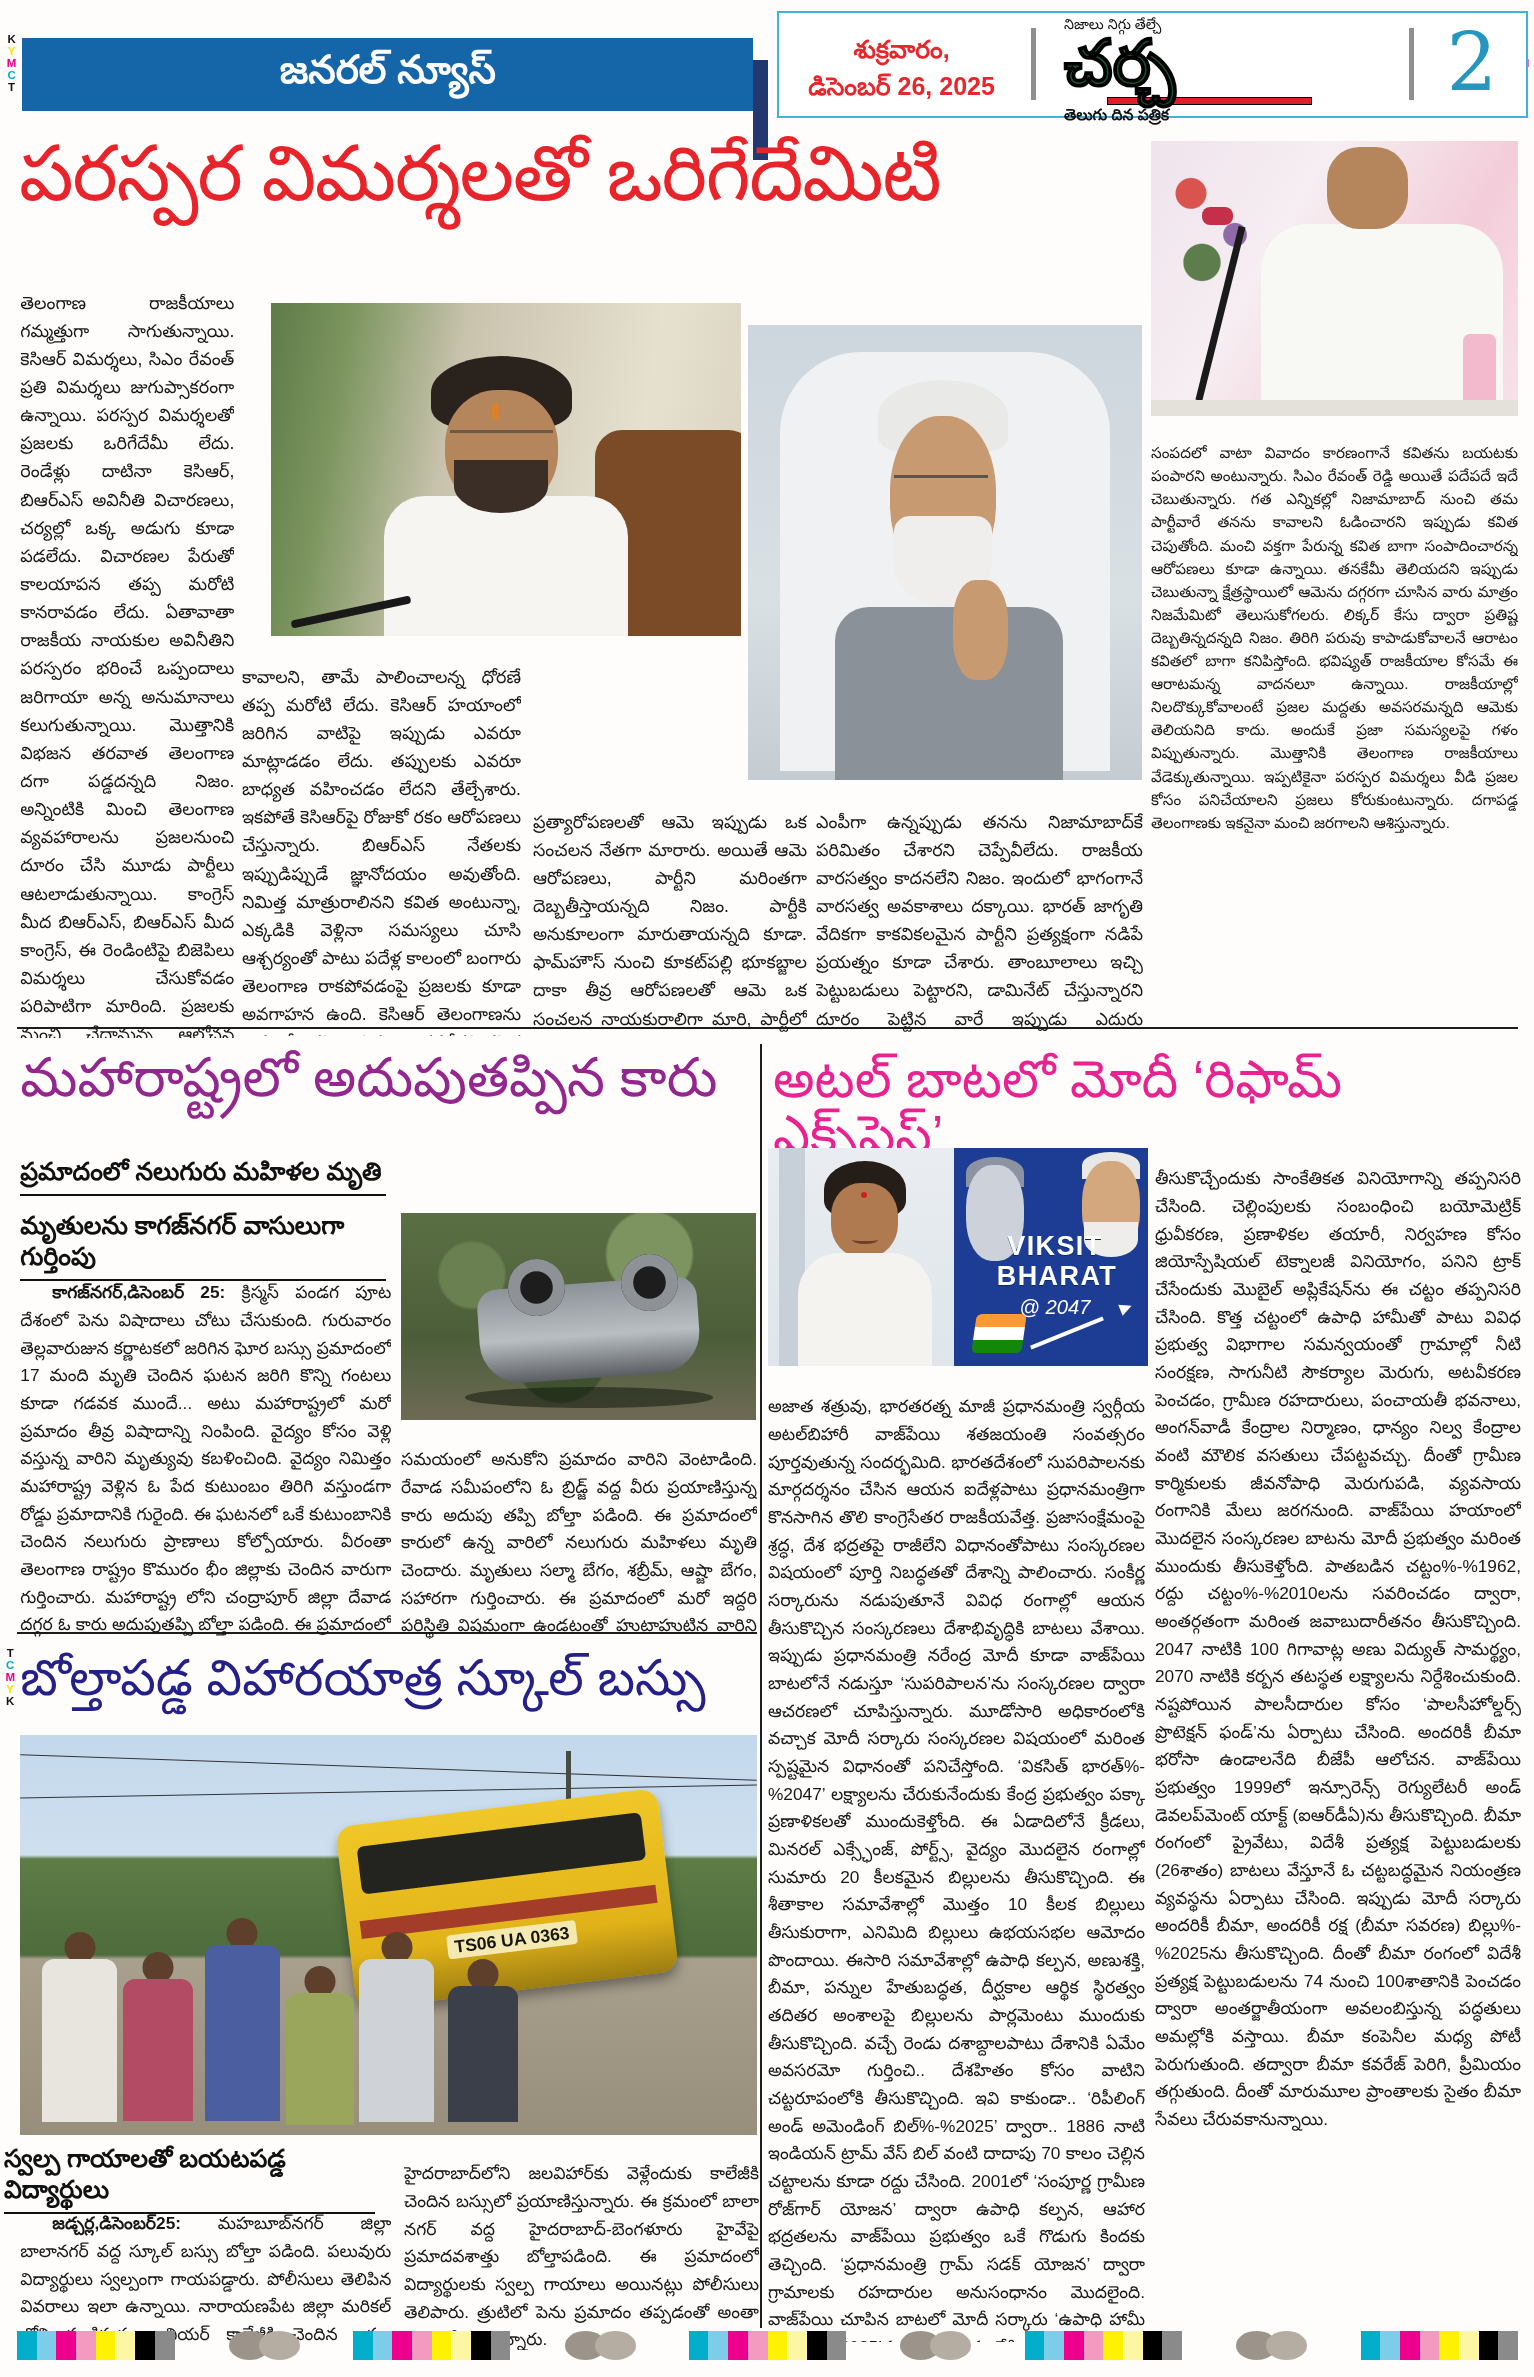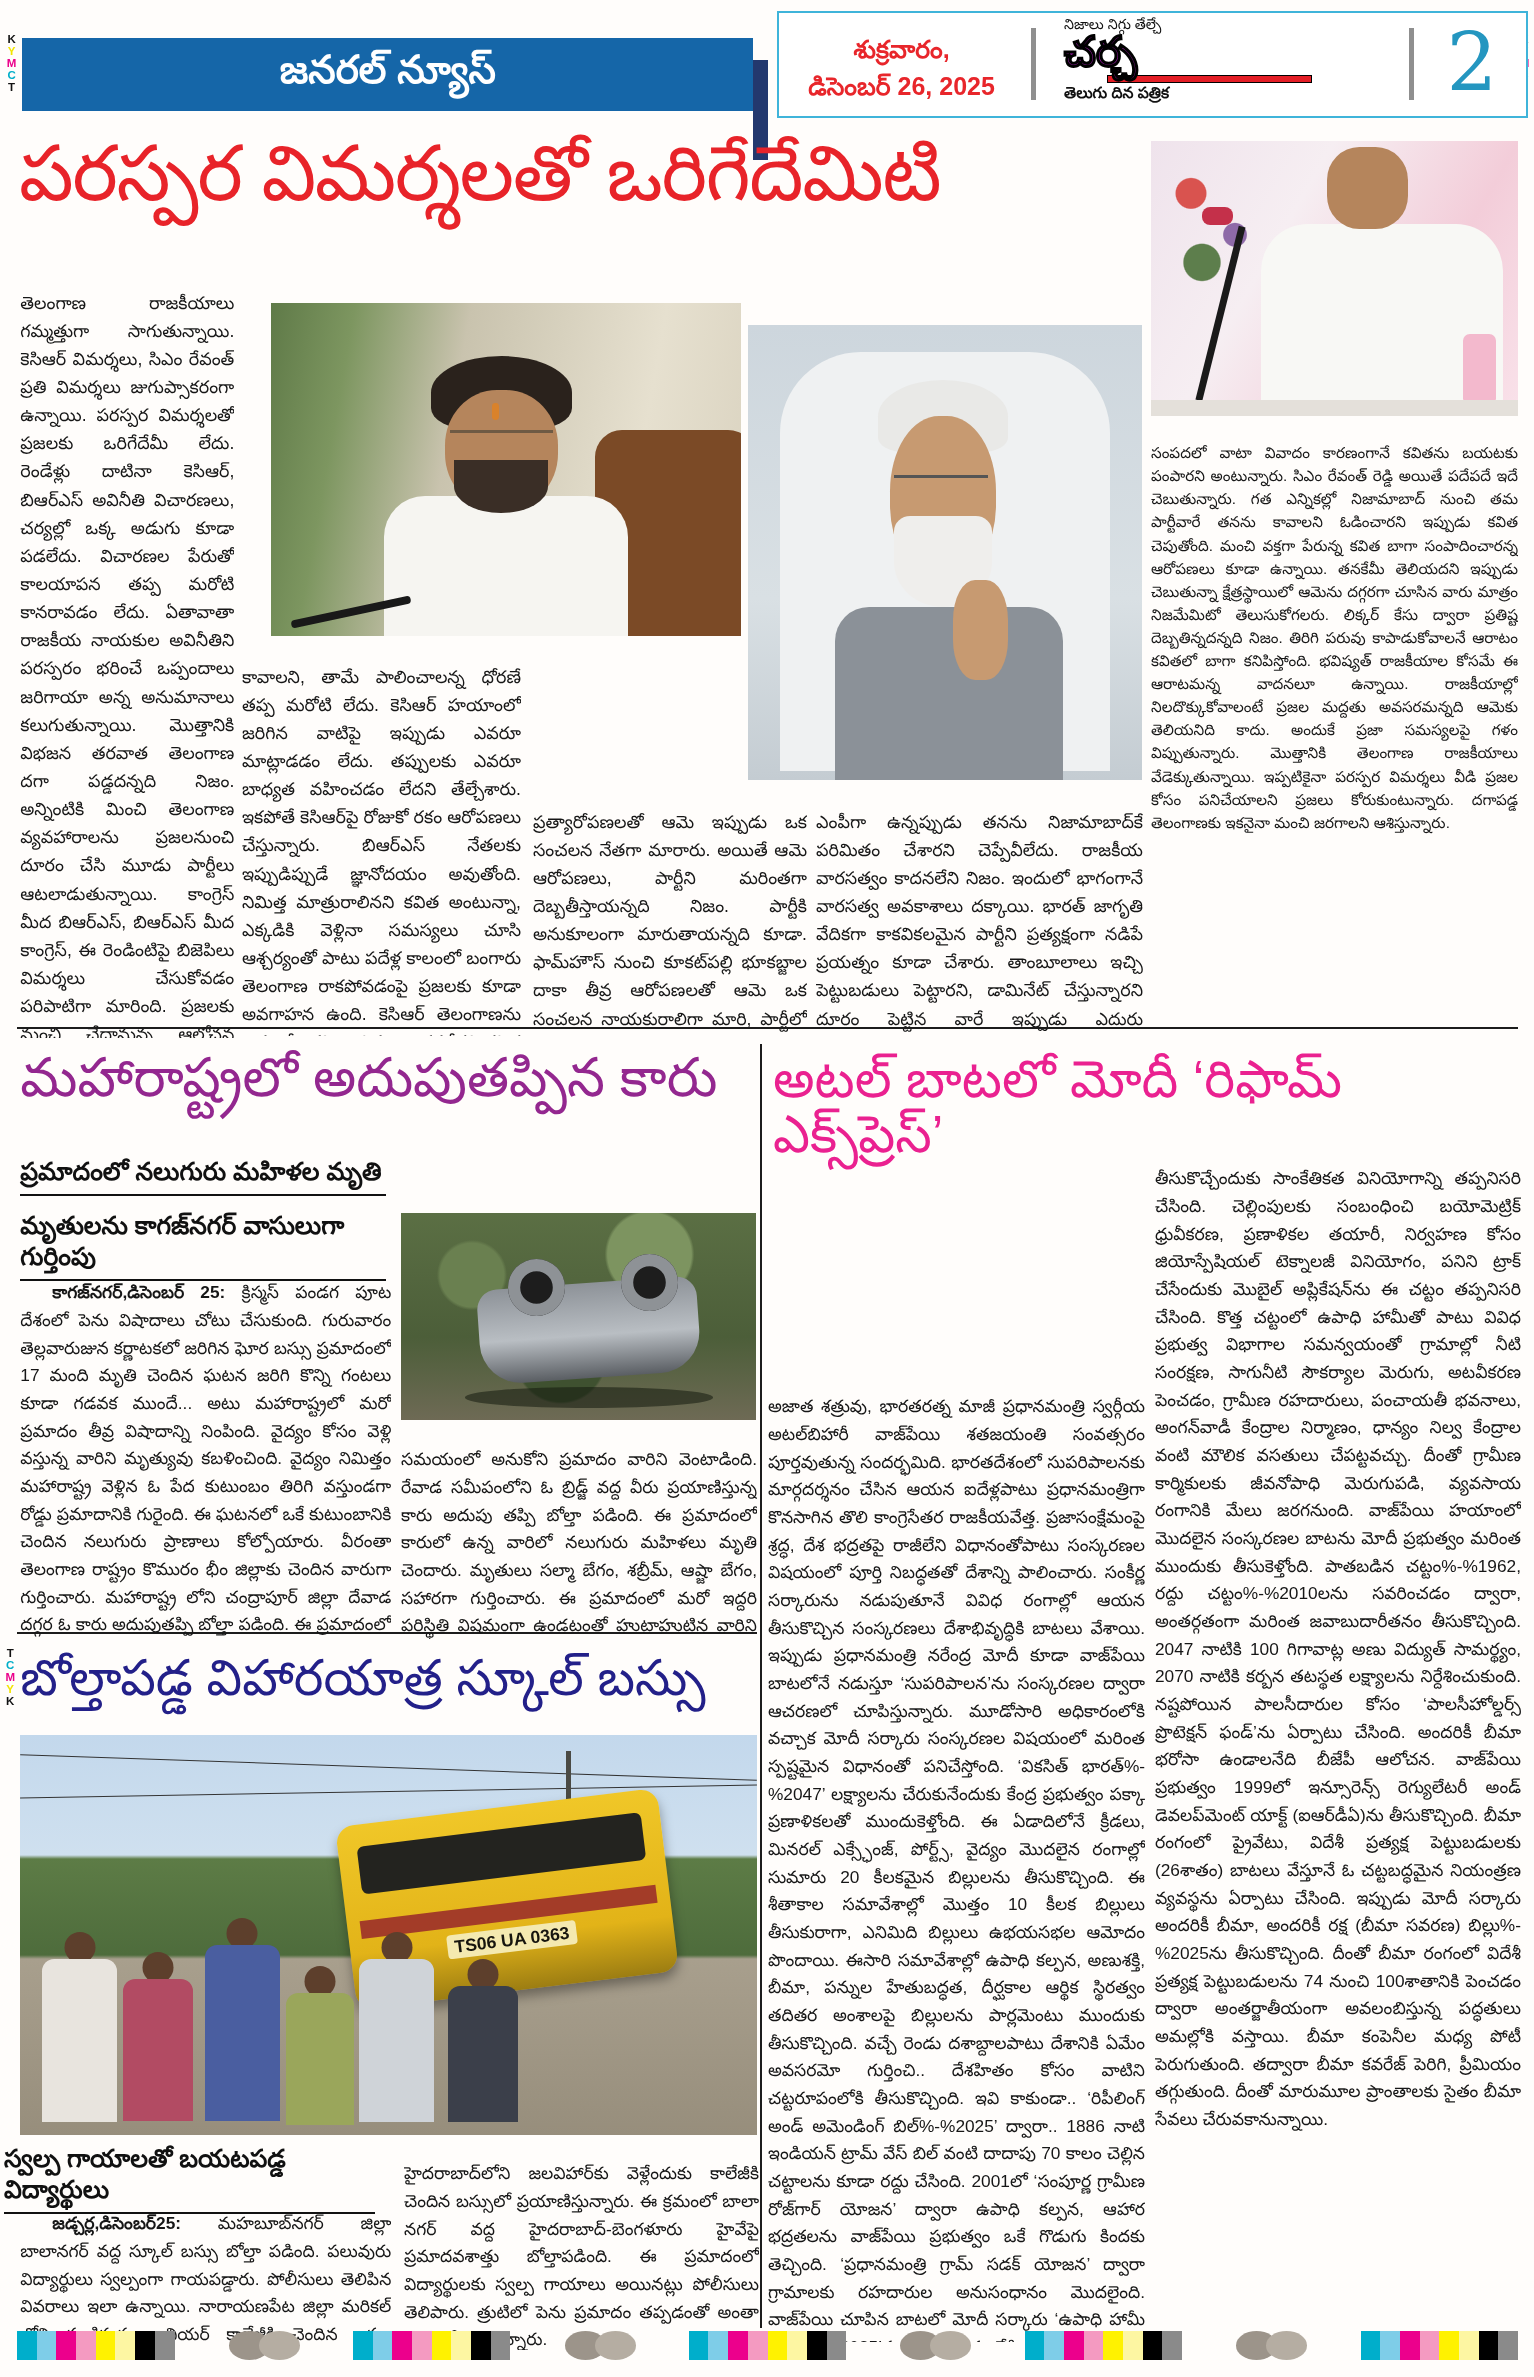--- a/index.html
+++ b/index.html
@@ -13,21 +13,21 @@
   
   #section-band{left:22.4px;top:38px;width:731px;height:73px;background:#1566a8;display:flex;align-items:center;justify-content:center;}
   #section-band .t{color:#fff;font-weight:bold;font-size:39px;}
   #navy-notch{left:753px;top:60px;width:15px;height:100px;background:#23386e;}
   #head-box{left:777px;top:11px;width:747px;height:103px;border:2.7px solid #3fb4da;background:#fff;}
   #head-date{position:absolute;left:17.6px;top:17.6px;width:210px;text-align:center;color:#e8262b;font-weight:bold;font-size:25px;line-height:1.5;}
   .hvbar{position:absolute;top:15px;width:4.7px;height:72px;background:#8f8f8f;}
   #hv1{left:252px;} #hv2{left:630px;}
   #masthead{position:absolute;left:285px;top:1.4px;width:291px;text-align:left;line-height:1;}
   #mh-top{font-size:14.2px;color:#111;margin-top:2.7px;}
-  #mh-logo{font-size:42px;font-weight:bold;color:#a21caf;-webkit-text-stroke:1.7px #000;line-height:1.0;}
+  #mh-logo{font-size:64px;font-weight:bold;color:#14532d;-webkit-text-stroke:1.7px #000;line-height:1.0;}
   #mh-bar{width:203px;height:6.1px;background:#e41e26;border:1.4px solid #000;margin:1.4px auto;}
   #mh-bottom{font-size:15.6px;font-weight:bold;color:#111;margin-top:2px;}
   #page-num{position:absolute;left:642px;top:2.7px;width:102px;text-align:center;font-family:"DejaVu Serif",serif;font-size:80px;color:#2496c0;}
   
   .hl{position:absolute;font-weight:normal;line-height:1.05;}
   #s1-hl{left:19px;top:133px;width:1125px;font-size:77px;color:#e82329;letter-spacing:-1.4px;}
   #s2-hl{left:20.3px;top:1049px;width:736px;font-size:54px;color:#93278f;}
   #s3-hl{left:773px;top:1052px;width:750px;font-size:52px;color:#ea2190;}
   #s4-hl{left:20.3px;top:1652px;width:736px;font-size:50px;color:#232089;}
   
@@ -213,20 +213,43 @@
 
   <div class="photo" id="ph-car" style="left:401px;top:1213px;width:355px;height:207px;">
     <div class="pp" id="car-shadow"></div>
     <div class="pp" id="car-body"></div>
     <div class="pp wheel" id="wh1"></div>
     <div class="pp wheel" id="wh2"></div>
   </div>
   <p class="bodytxt" style="left:401px;top:1429px;width:356px;height:197px;font-size:17.3px;">సమయంలో అనుకోని ప్రమాదం వారిని వెంటాడింది. రేవాడ సమీపంలోని ఓ బ్రిడ్జ్ వద్ద వీరు ప్రయాణిస్తున్న కారు అదుపు తప్పి బోల్తా పడింది. ఈ ప్రమాదంలో కారులో ఉన్న వారిలో నలుగురు మహిళలు మృతి చెందారు. మృతులు సల్మా బేగం, శబ్రీమ్, ఆష్జా బేగం, సహారగా గుర్తించారు. ఈ ప్రమాదంలో మరో ఇద్దరి పరిస్థితి విషమంగా ఉండటంతో హుటాహుటిన వారిని స్థానిక ఆస్పత్రికి తరలించారు. ఈ ఘటనపై పోలీసులు కేసు నమోదు చేసి దర్యాప్తు చేపట్టారు. అయితే రోడ్డు ప్రమాదంలో ఆటో డ్రైవర్ కుటుంబంలోని నలుగురు చనిపోవడంతో కాగజ్‌నగర్‌లో విషాదం నెలకొంది.</p>
 
   <div id="s3-hl" class="hl">అటల్ బాటలో మోదీ ‘రిఫామ్ ఎక్స్‌ప్రెస్’</div>
+  <div class="photo" id="ph-viksit" style="left:768px;top:1148px;width:380px;height:218px;">
+    <div id="kv-left">
+      <div id="kv-strip"></div>
+      <div id="kv-hair"></div>
+      <div id="kv-face"></div>
+      <div id="kv-tilak"></div>
+      <div id="kv-smile"></div>
+      <div id="kv-kurta"></div>
+    </div>
+    <div id="kv-right">
+      <div id="vb-hair1"></div>
+      <div id="vb-face1"></div>
+      <div id="vb-hair2"></div>
+      <div id="vb-face2"></div>
+      <div id="vb-beard2"></div>
+      <div class="vb-t" id="vb-t1">VIKSIT</div>
+      <div class="vb-t" id="vb-t2">BHARAT</div>
+      <div class="vb-t" id="vb-t3">@ 2047</div>
+      <div id="vb-flag"></div>
+      <div id="vb-arrow"></div>
+      <div id="vb-arrowhead"></div>
+    </div>
+  </div>
   <p class="bodytxt" style="left:768px;top:1376px;width:377px;height:949px;font-size:17.3px;">అజాత శత్రువు, భారతరత్న మాజీ ప్రధానమంత్రి స్వర్గీయ అటల్‌బిహారీ వాజ్‌పేయి శతజయంతి సంవత్సరం పూర్తవుతున్న సందర్భమిది. భారతదేశంలో సుపరిపాలనకు మార్గదర్శనం చేసిన ఆయన ఐదేళ్లపాటు ప్రధానమంత్రిగా కొనసాగిన తొలి కాంగ్రెసేతర రాజకీయవేత్త. ప్రజాసంక్షేమంపై శ్రద్ధ, దేశ భద్రతపై రాజీలేని విధానంతోపాటు సంస్కరణల విషయంలో పూర్తి నిబద్ధతతో దేశాన్ని పాలించారు. సంకీర్ణ సర్కారును నడుపుతూనే వివిధ రంగాల్లో ఆయన తీసుకొచ్చిన సంస్కరణలు దేశాభివృద్ధికి బాటలు వేశాయి. ఇప్పుడు ప్రధానమంత్రి నరేంద్ర మోదీ కూడా వాజ్‌పేయి బాటలోనే నడుస్తూ ‘సుపరిపాలన’ను సంస్కరణల ద్వారా ఆచరణలో చూపిస్తున్నారు. మూడోసారి అధికారంలోకి వచ్చాక మోదీ సర్కారు సంస్కరణల విషయంలో మరింత స్పష్టమైన విధానంతో పనిచేస్తోంది. ‘వికసిత్ భారత్%-%2047’ లక్ష్యాలను చేరుకునేందుకు కేంద్ర ప్రభుత్వం పక్కా ప్రణాళికలతో ముందుకెళ్తోంది. ఈ ఏడాదిలోనే క్రీడలు, మినరల్ ఎక్స్ఛేంజ్, పోర్ట్స్, వైద్యం మొదలైన రంగాల్లో సుమారు 20 కీలకమైన బిల్లులను తీసుకొచ్చింది. ఈ శీతాకాల సమావేశాల్లో మొత్తం 10 కీలక బిల్లులు తీసుకురాగా, ఎనిమిది బిల్లులు ఉభయసభల ఆమోదం పొందాయి. ఈసారి సమావేశాల్లో ఉపాధి కల్పన, అణుశక్తి, బీమా, పన్నుల హేతుబద్ధత, దీర్ఘకాల ఆర్థిక స్థిరత్వం తదితర అంశాలపై బిల్లులను పార్లమెంటు ముందుకు తీసుకొచ్చింది. వచ్చే రెండు దశాబ్దాలపాటు దేశానికి ఏమేం అవసరమో గుర్తించి.. దేశహితం కోసం వాటిని చట్టరూపంలోకి తీసుకొచ్చింది. ఇవి కాకుండా.. ‘రిపీలింగ్ అండ్ అమెండింగ్ బిల్%-%2025’ ద్వారా.. 1886 నాటి ఇండియన్ ట్రామ్ వేస్ బిల్ వంటి దాదాపు 70 కాలం చెల్లిన చట్టాలను కూడా రద్దు చేసింది. 2001లో ‘సంపూర్ణ గ్రామీణ రోజ్‌గార్ యోజన’ ద్వారా ఉపాధి కల్పన, ఆహార భద్రతలను వాజ్‌పేయి ప్రభుత్వం ఒకే గొడుగు కిందకు తెచ్చింది. ‘ప్రధానమంత్రి గ్రామ్ సడక్ యోజన’ ద్వారా గ్రామాలకు రహదారుల అనుసంధానం మొదలైంది. వాజ్‌పేయి చూపిన బాటలో మోదీ సర్కారు ‘ఉపాధి హామీ చట్టం%-%2025’కు రూపకల్పన చేసింది. వంద రోజుల పనిదినాలను 125కు పెంచడంతో పాటు, కొత్తగా రిజిస్ట్రేషన్ చేసుకునే వారికి 15 రోజుల్లోగా పని కల్పించడం వంటి అంశాలను ఇందులో స్పష్టం చేసింది. పథకం అమలులో అవకతవకలకు తావులేకుండా మరింత పారదర్శకత</p>
   <p class="bodytxt" style="left:1155px;top:1148px;width:366px;height:1177px;font-size:17.3px;">తీసుకొచ్చేందుకు సాంకేతికత వినియోగాన్ని తప్పనిసరి చేసింది. చెల్లింపులకు సంబంధించి బయోమెట్రిక్ ధ్రువీకరణ, ప్రణాళికల తయారీ, నిర్వహణ కోసం జియోస్పేషియల్ టెక్నాలజీ వినియోగం, పనిని ట్రాక్ చేసేందుకు మొబైల్ అప్లికేషన్‌ను ఈ చట్టం తప్పనిసరి చేసింది. కొత్త చట్టంలో ఉపాధి హామీతో పాటు వివిధ ప్రభుత్వ విభాగాల సమన్వయంతో గ్రామాల్లో నీటి సంరక్షణ, సాగునీటి సౌకర్యాల మెరుగు, అటవీకరణ పెంచడం, గ్రామీణ రహదారులు, పంచాయతీ భవనాలు, అంగన్‌వాడీ కేంద్రాల నిర్మాణం, ధాన్యం నిల్వ కేంద్రాల వంటి మౌలిక వసతులు చేపట్టవచ్చు. దీంతో గ్రామీణ కార్మికులకు జీవనోపాధి మెరుగుపడి, వ్యవసాయ రంగానికి మేలు జరగనుంది. వాజ్‌పేయి హయాంలో మొదలైన సంస్కరణల బాటను మోదీ ప్రభుత్వం మరింత ముందుకు తీసుకెళ్తోంది. పాతబడిన చట్టం%-%1962, రద్దు చట్టం%-%2010లను సవరించడం ద్వారా, అంతర్గతంగా మరింత జవాబుదారీతనం తీసుకొచ్చింది. 2047 నాటికి 100 గిగావాట్ల అణు విద్యుత్ సామర్థ్యం, 2070 నాటికి కర్బన తటస్థత లక్ష్యాలను నిర్దేశించుకుంది. నష్టపోయిన పాలసీదారుల కోసం ‘పాలసీహోల్డర్స్ ప్రొటెక్షన్ ఫండ్’ను ఏర్పాటు చేసింది. అందరికీ బీమా భరోసా ఉండాలనేది బీజేపీ ఆలోచన. వాజ్‌పేయి ప్రభుత్వం 1999లో ఇన్సూరెన్స్ రెగ్యులేటరీ అండ్ డెవలప్‌మెంట్ యాక్ట్ (ఐఆర్‌డీఏ)ను తీసుకొచ్చింది. బీమా రంగంలో ప్రైవేటు, విదేశీ ప్రత్యక్ష పెట్టుబడులకు (26శాతం) బాటలు వేస్తూనే ఓ చట్టబద్ధమైన నియంత్రణ వ్యవస్థను ఏర్పాటు చేసింది. ఇప్పుడు మోదీ సర్కారు అందరికీ బీమా, అందరికీ రక్ష (బీమా సవరణ) బిల్లు%-%2025ను తీసుకొచ్చింది. దీంతో బీమా రంగంలో విదేశీ ప్రత్యక్ష పెట్టుబడులను 74 నుంచి 100శాతానికి పెంచడం ద్వారా అంతర్జాతీయంగా అవలంబిస్తున్న పద్ధతులు అమల్లోకి వస్తాయి. బీమా కంపెనీల మధ్య పోటీ పెరుగుతుంది. తద్వారా బీమా కవరేజ్ పెరిగి, ప్రీమియం తగ్గుతుంది. దీంతో మారుమూల ప్రాంతాలకు సైతం బీమా సేవలు చేరువకానున్నాయి.</p>
 
   <div id="s4-hl" class="hl">బోల్తాపడ్డ విహారయాత్ర స్కూల్ బస్సు</div>
   <div class="photo" id="ph-bus" style="left:20.3px;top:1735px;width:737px;height:400px;">
     <div id="bus-wire1"></div>
     <div id="bus-wire2"></div>
     <div id="bus-pole"></div>
     <div id="bus-body">
       <div id="bus-win"></div>

